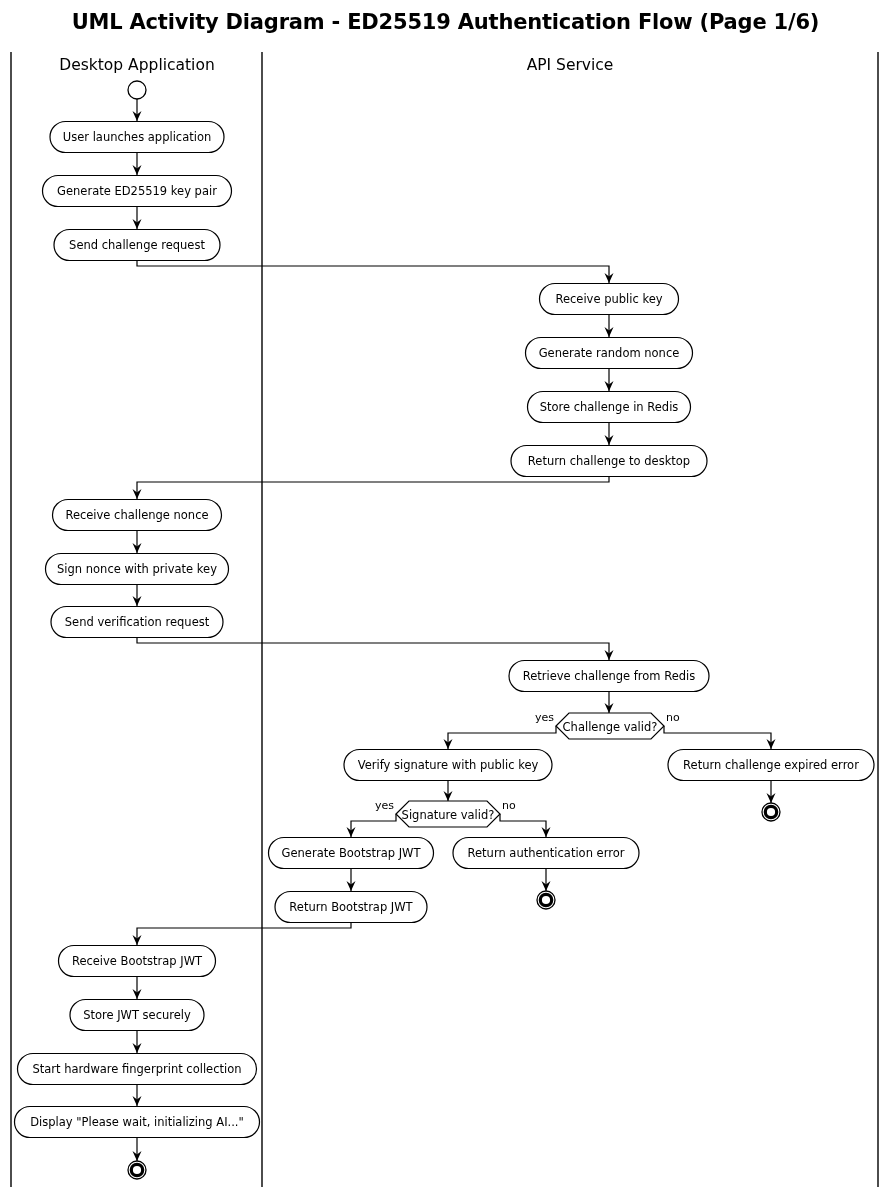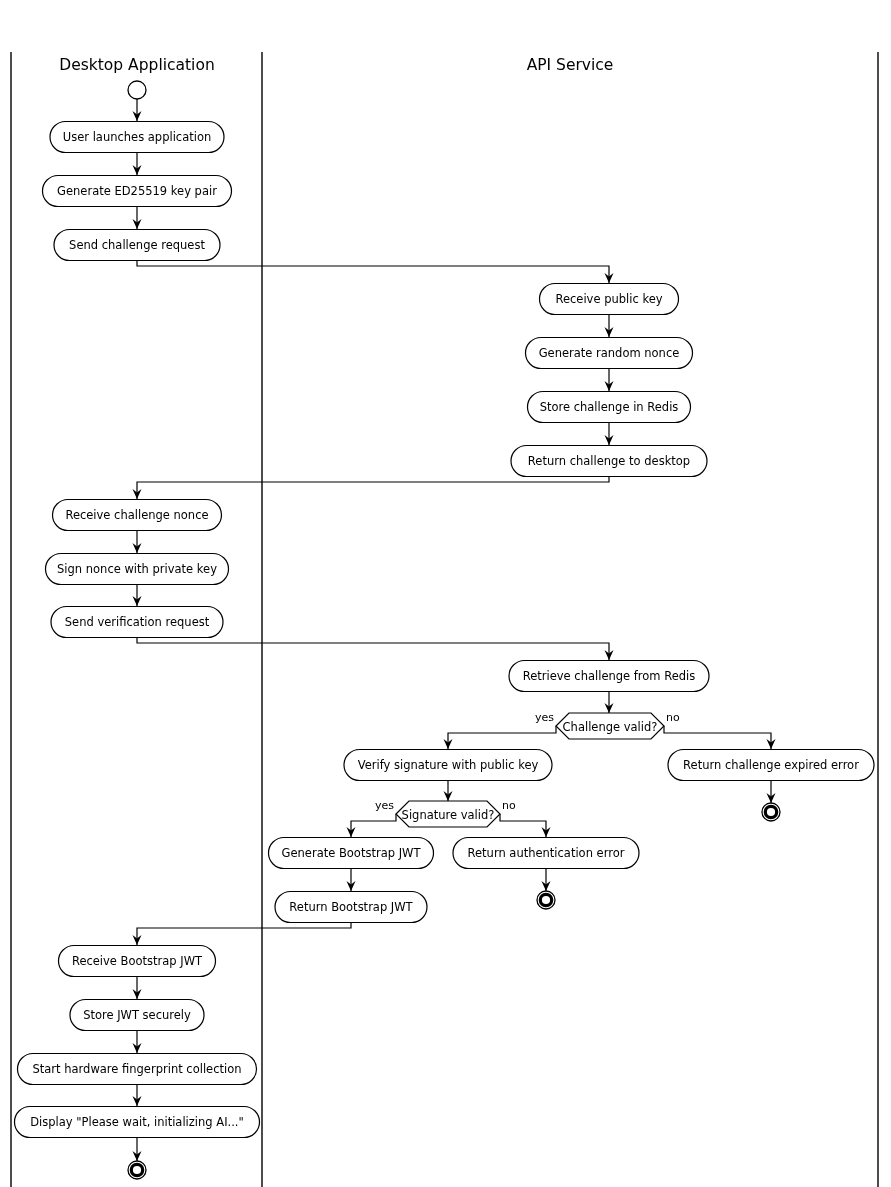--- a/index.html
+++ b/index.html
@@ -108,20 +108,21 @@
   .arrow-head {
     fill: #000000;
     stroke: none;
   }
 </style>
 </head>
 <body>
 
 <div id="diagram-root">
 
+  <div class="page-title">UML Activity Diagram - ED25519 Authentication Flow (Page 1/6)</div>
 
   <svg id="diagram-canvas" viewBox="0 0 891 1187" xmlns="http://www.w3.org/2000/svg">
     <g id="layer-lanes">
         <g>
           <line x1="11" y1="52" x2="11" y2="1187" class="lane-border"></line>
           <text x="137" y="65" class="lane-title">Desktop Application</text>
         </g>
         <g>
           <line x1="262" y1="52" x2="262" y2="1187" class="lane-border"></line>
           <line x1="878" y1="52" x2="878" y2="1187" class="lane-border"></line>

